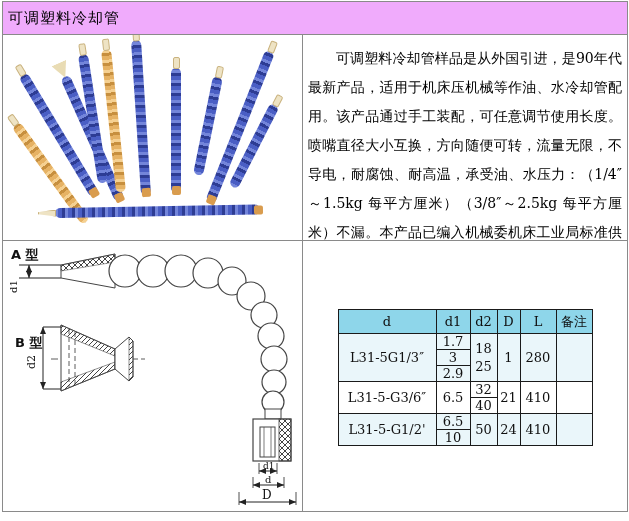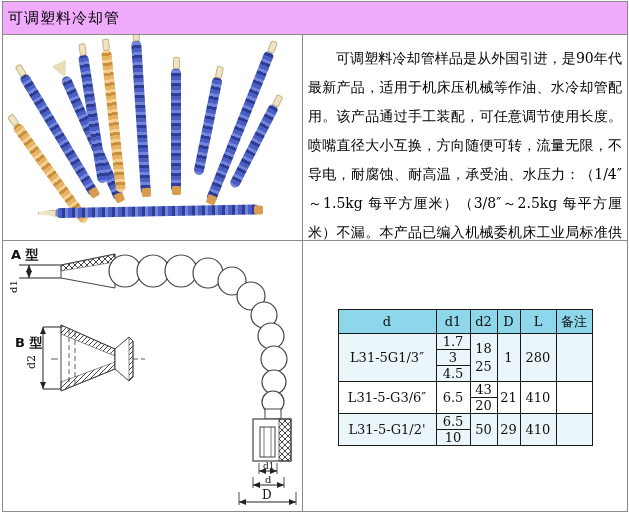--- a/index.html
+++ b/index.html
@@ -212,38 +212,38 @@
               <td rowspan="3" class="pre">18
 25</td>
               <td rowspan="3">1</td>
               <td rowspan="3">280</td>
               <td rowspan="3"></td>
             </tr>
             <tr style="background:#eaf6fa;">
               <td>3</td>
             </tr>
             <tr style="background:#eaf6fa;">
-              <td>4.5</td>
+              <td>2.9</td>
             </tr>
             <tr class="g2">
               <td rowspan="2">L31-5-G3/6″</td>
               <td rowspan="2">6.5</td>
-              <td>43</td>
+              <td>32</td>
               <td rowspan="2">21</td>
               <td rowspan="2">410</td>
               <td rowspan="2"></td>
             </tr>
             <tr class="g2">
-              <td>20</td>
+              <td>40</td>
             </tr>
             <tr style="background:#eaf6fa;">
               <td rowspan="2">L31-5-G1/2'</td>
               <td>6.5</td>
               <td rowspan="2">50</td>
-              <td rowspan="2">29</td>
+              <td rowspan="2">24</td>
               <td rowspan="2">410</td>
               <td rowspan="2"></td>
             </tr>
             <tr style="background:#eaf6fa;">
               <td>10</td>
             </tr>
           </tbody>
             </table>
         </div>
       </div>

